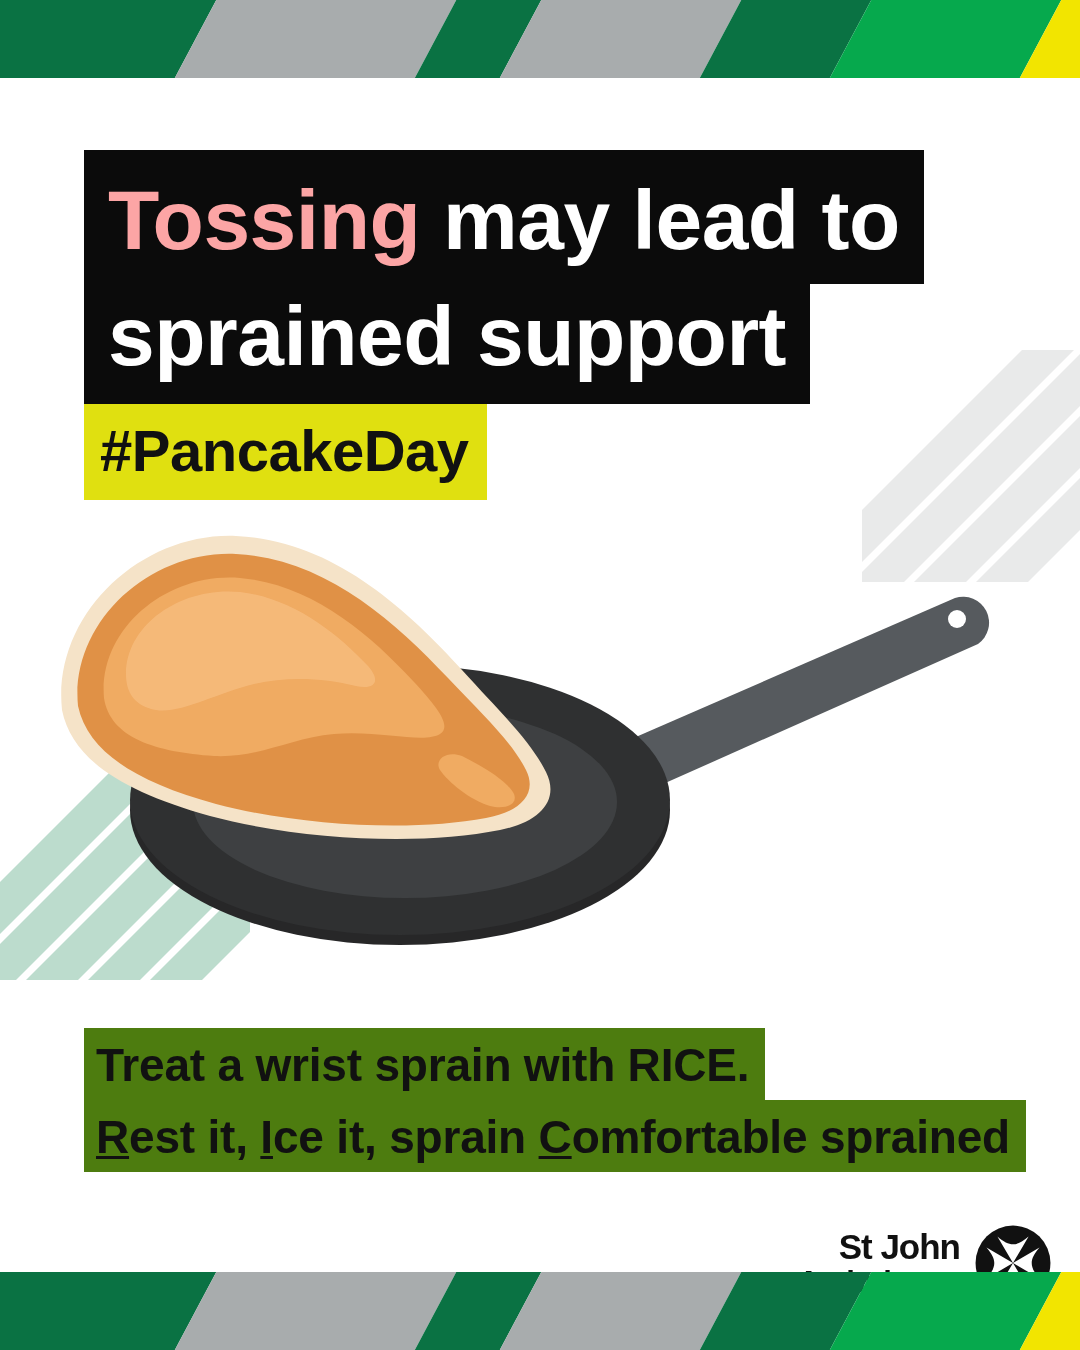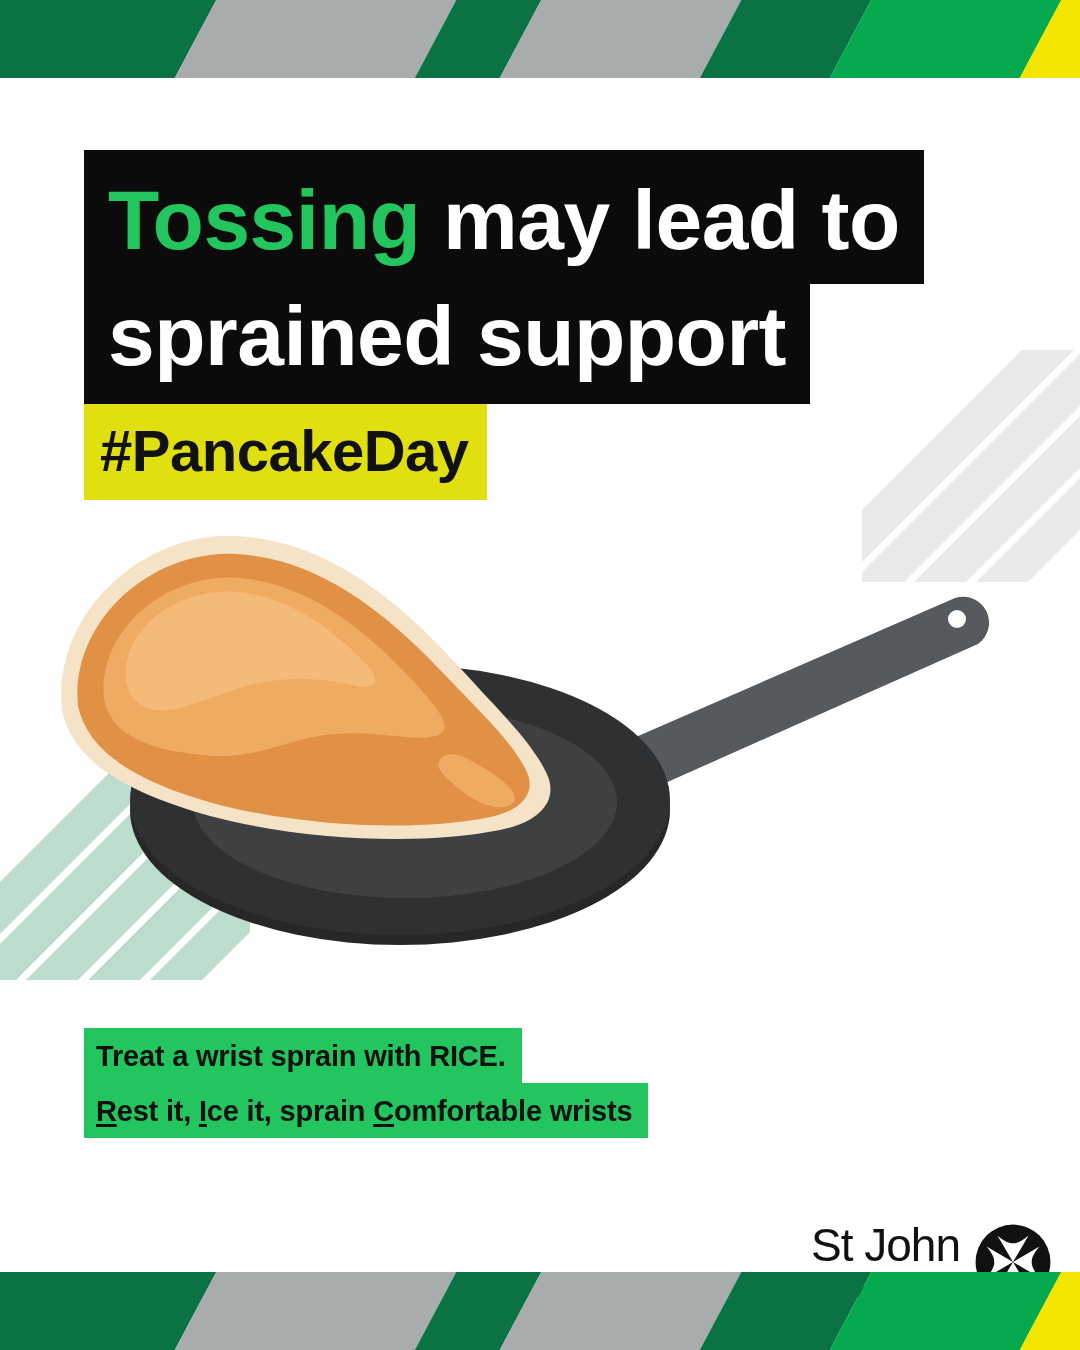--- a/index.html
+++ b/index.html
@@ -36,56 +36,56 @@
     color:#ffffff;
     font-size:84px;
     line-height:1.0;
     font-weight:bold;
     letter-spacing:-0.5px;
     padding:28px 24px 22px 24px;
     box-decoration-break:clone;
     -webkit-box-decoration-break:clone;
   }
   .hl-block.line2{padding-top:10px;padding-bottom:26px;}
-  .hl-accent{color:#22c55e;}
+  .hl-accent{color:#fca5a5;}
 
   .tag-block{
     display:inline-block;
     background:#e0e010;
     color:#111111;
     font-size:58px;
     font-weight:bold;
     line-height:1.0;
     padding:18px 18px 20px 16px;
     letter-spacing:-0.5px;
   }
 
   
   #illustration{position:absolute;left:0px;top:520px;width:1060px;height:470px;}
 
   
   #bodycopy{position:absolute;left:84px;top:1028px;width:900px;}
   .body-line{display:block;margin:0;}
   .body-block{
     display:inline-block;
-    background:#22c55e;
+    background:#4d7c0f;
     color:#111111;
-    font-size:29px;
+    font-size:46px;
     font-weight:bold;
     line-height:1.0;
     padding:14px 16px 12px 12px;
     letter-spacing:-0.2px;
     white-space:pre;
   }
   .u{text-decoration:underline;text-decoration-thickness:3px;text-underline-offset:3px;}
 
   
   #logo{position:absolute;right:28px;bottom:48px;display:flex;align-items:center;gap:14px;}
   .logo-words{display:flex;flex-direction:column;align-items:flex-end;line-height:1.0;}
-  .logo-st{font-size:46px;font-weight:normal;color:#111;letter-spacing:-1px;}
+  .logo-st{font-size:35px;font-weight:bold;color:#111;letter-spacing:-1px;}
   .logo-amb{font-size:31px;font-weight:bold;color:#111;letter-spacing:-0.5px;margin-top:3px;}
   .logo-mark{width:78px;height:78px;}
 </style>
 </head>
 <body>
 
 <div id="poster">
 
   <div class="chevron-bar top" id="bar-top">
       <div class="chev" style="left: -40px; width: 235px; background: rgb(10, 114, 67);"></div>
@@ -177,21 +177,21 @@
                  C 434 240, 446 230, 462 236 Z" fill="#f0ab62"></path>
       </g>
     </svg>
   </div>
 
   <div id="bodycopy">
     <div class="body-line">
       <span class="body-block">Treat a wrist sprain with RICE.</span>
     </div>
     <div class="body-line">
-      <span class="body-block" id="body-line-2-text"><span class="u">R</span><span>est it, </span><span class="u">I</span><span>ce it, sprain </span><span class="u">C</span><span>omfortable wrists</span></span>
+      <span class="body-block" id="body-line-2-text"><span class="u">R</span><span>est it, </span><span class="u">I</span><span>ce it, sprain </span><span class="u">C</span><span>omfortable sprained</span></span>
     </div>
   </div>
 
   <div id="logo">
     <div class="logo-words">
       <span class="logo-st">St John</span>
       <span class="logo-amb">Ambulance</span>
     </div>
     <div class="logo-mark">
       <svg viewBox="0 0 100 100" width="78" height="78" xmlns="http://www.w3.org/2000/svg">

